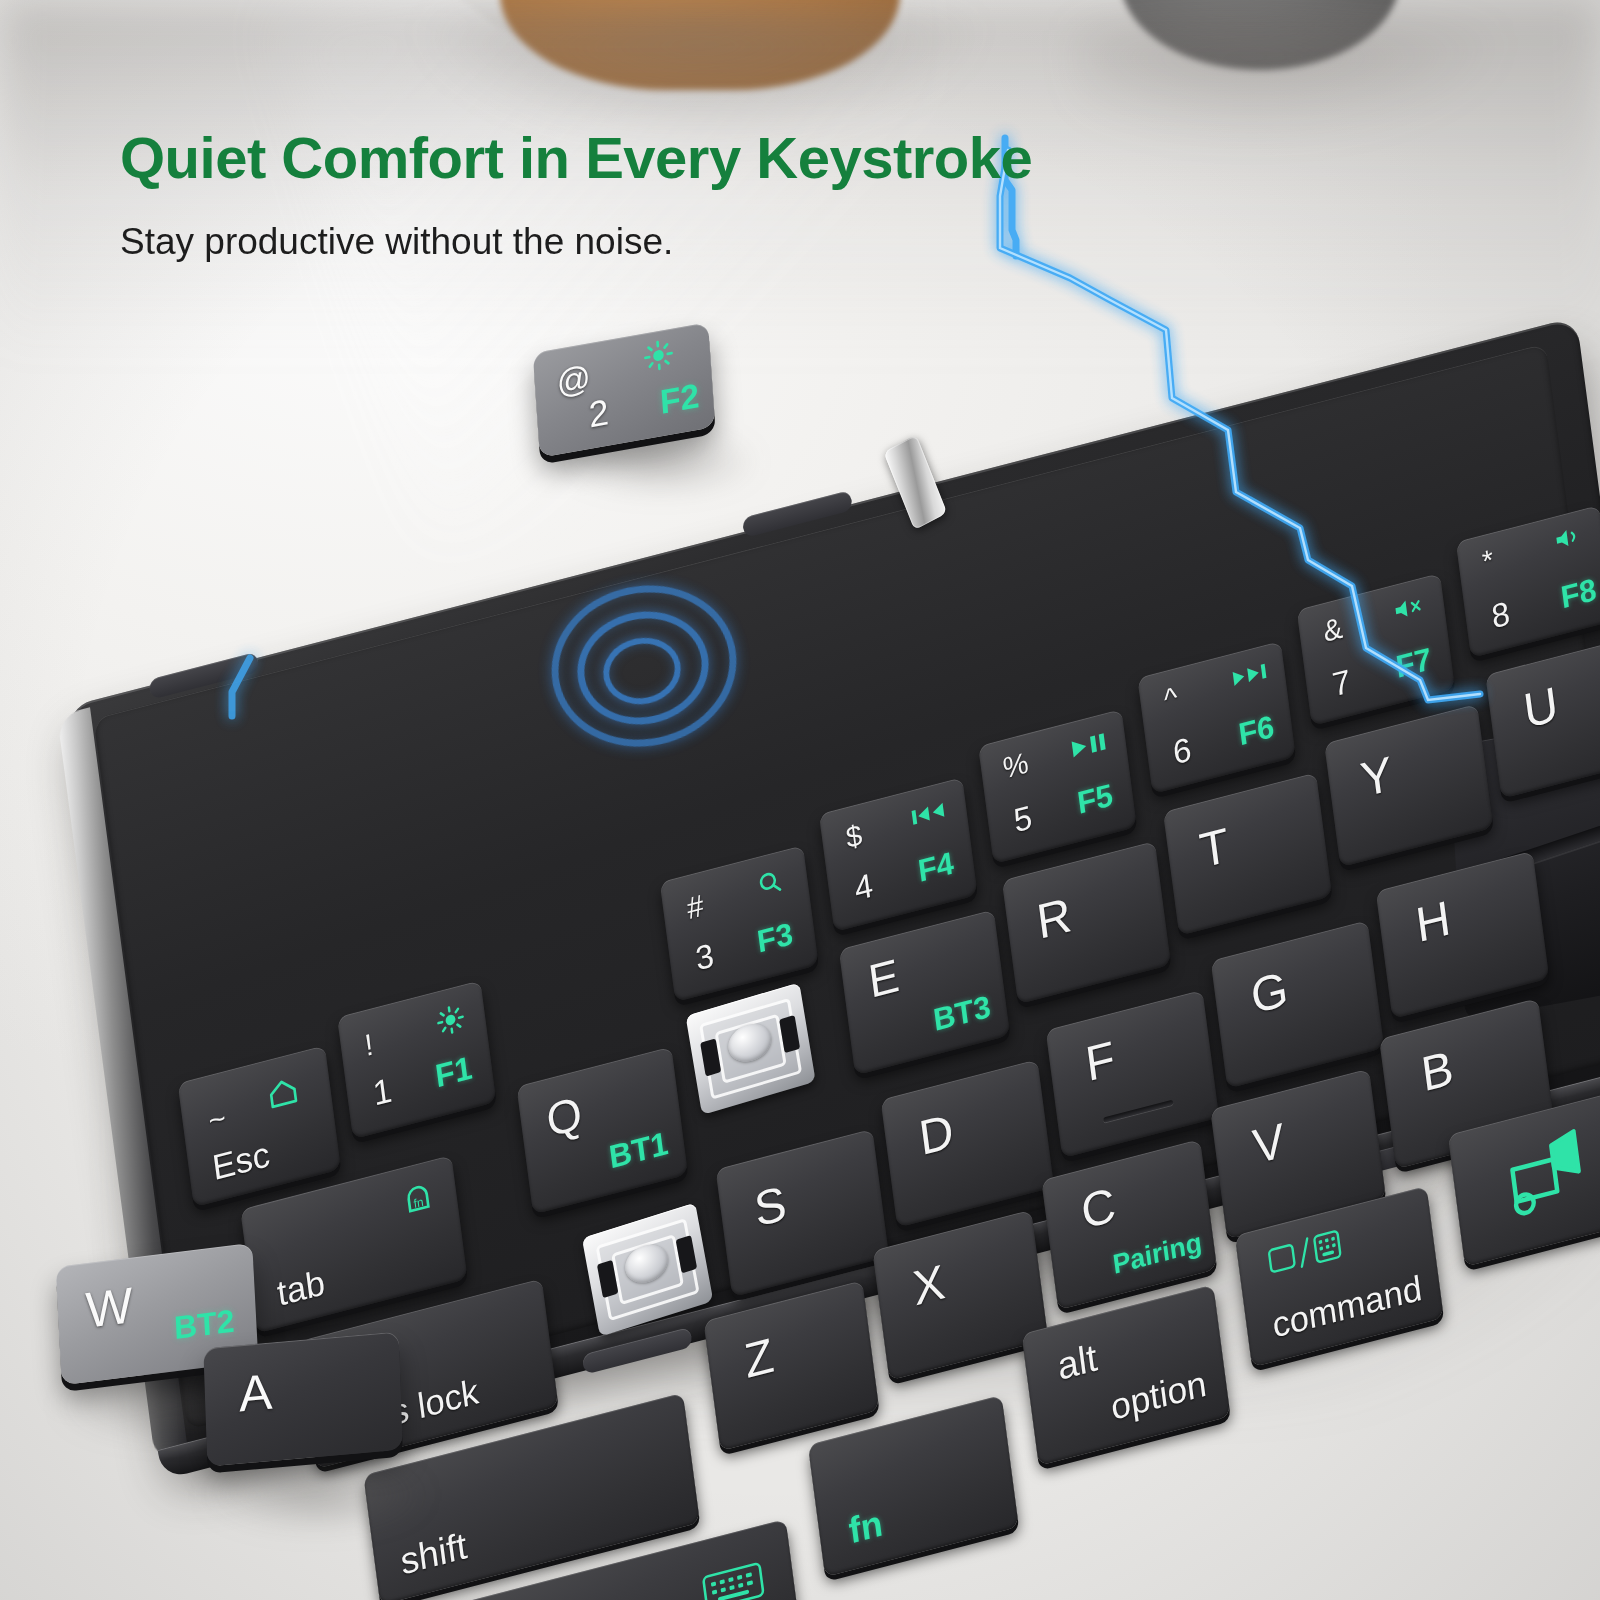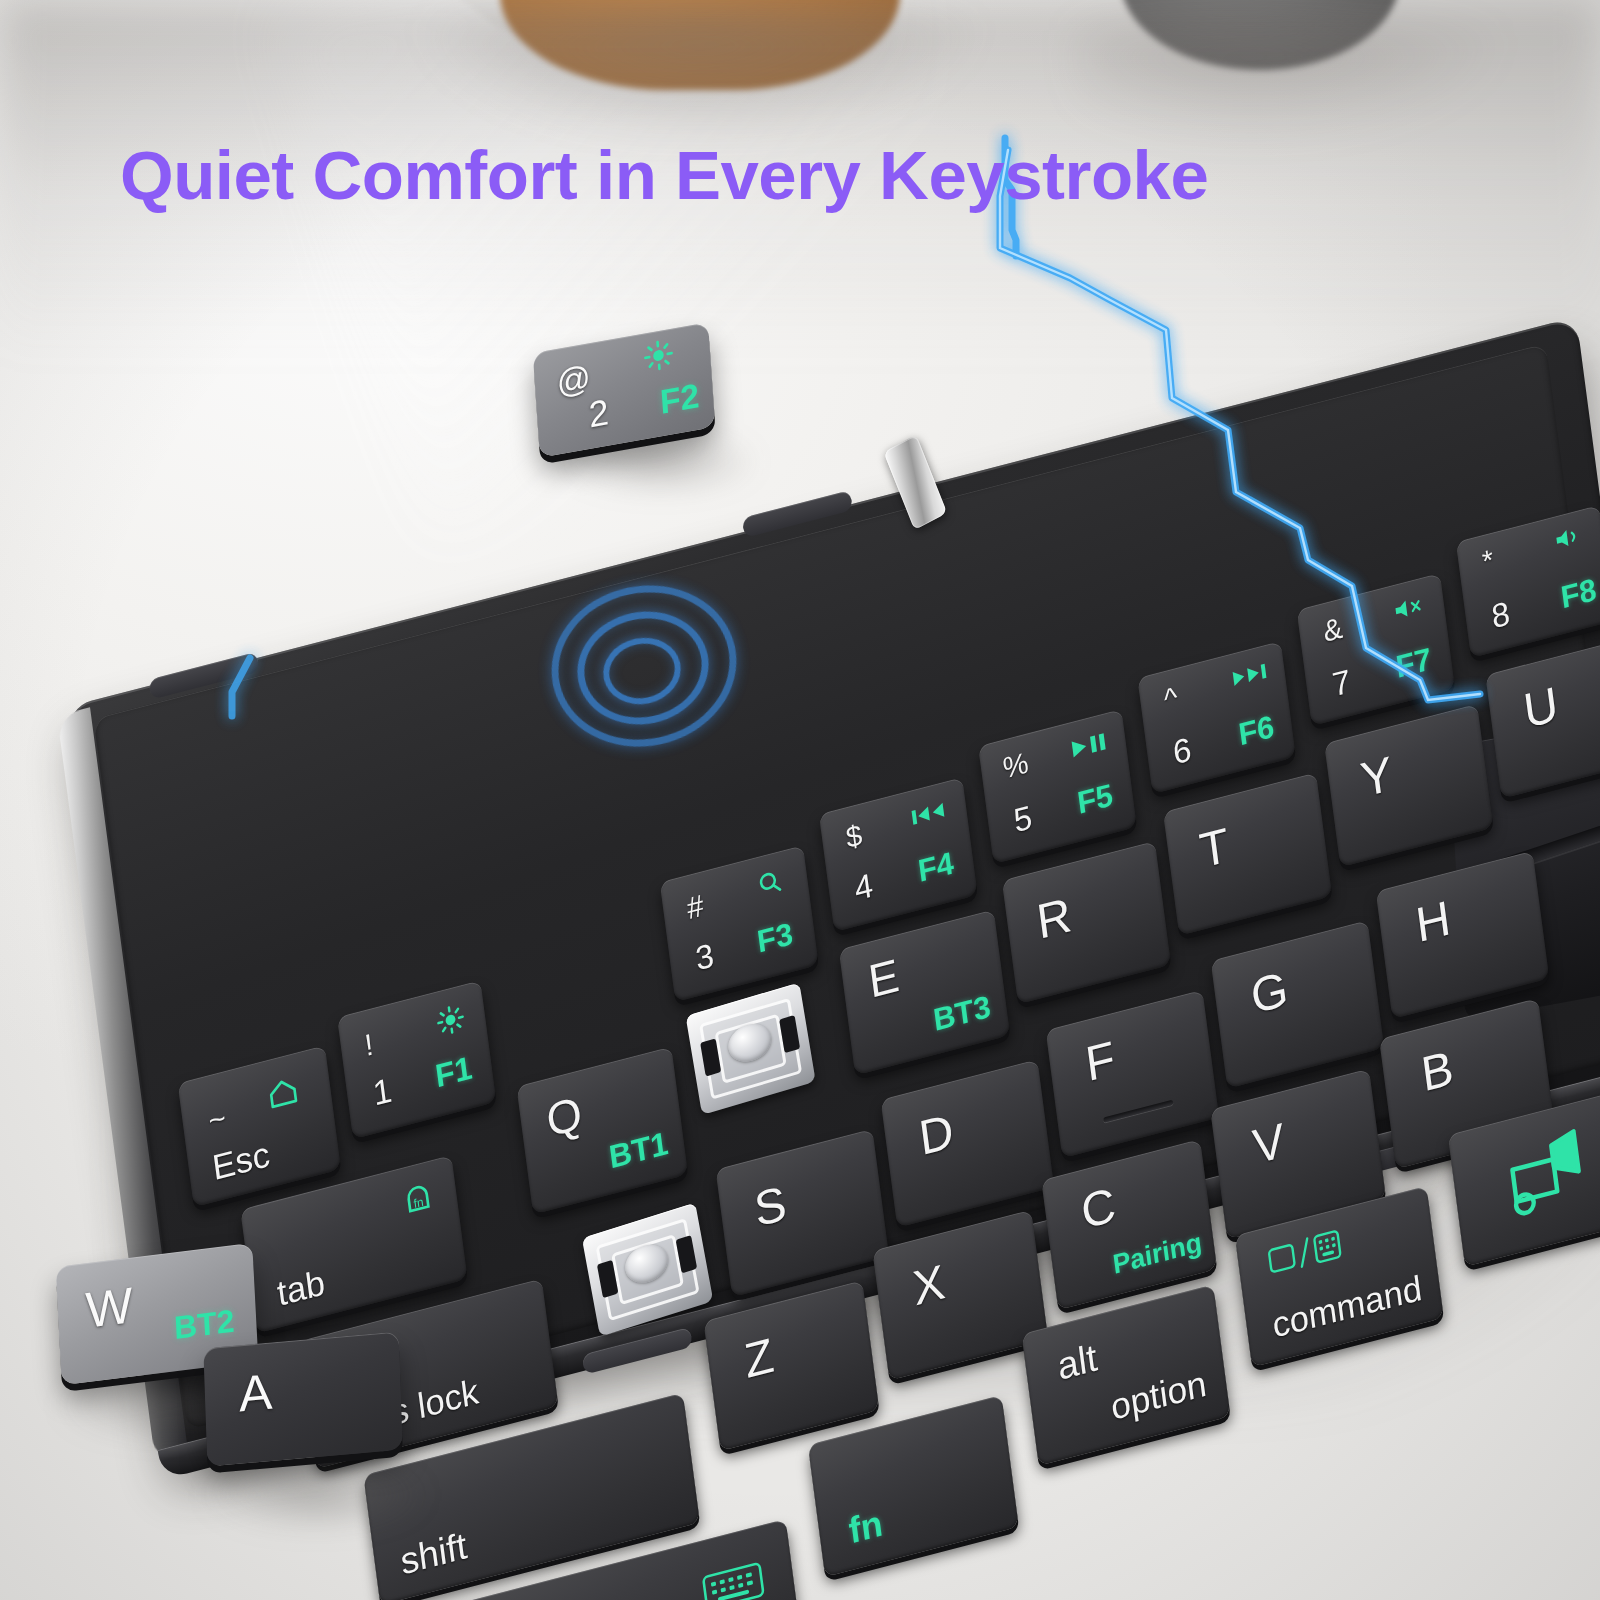--- a/index.html
+++ b/index.html
@@ -60,22 +60,22 @@
   }
   .prop-gray-shadow {
     position: absolute; left: 1080px; top: 30px; width: 430px; height: 110px;
     background: radial-gradient(ellipse at 40% 0%, rgba(110,104,100,.30), rgba(0,0,0,0) 70%);
     filter: blur(20px);
   }
 
   
   .headline-block { position: absolute; left: 120px; top: 128px; width: 1350px; z-index: 40; }
   .headline {
-    font-size: 69px; font-weight: 700; color: #8b5cf6; letter-spacing: -0.5px;
-    line-height: 1.05; white-space: nowrap; margin-top: 12px;
+    font-size: 58px; font-weight: 700; color: #15803d; letter-spacing: -0.5px;
+    line-height: 1.05; white-space: nowrap;
   }
   .subhead {
     font-size: 37px; font-weight: 400; color: #1d1d1d; margin-top: 32px;
     letter-spacing: 0px; white-space: nowrap;
   }
 
   
   #kb-stage { position: absolute; left: 0; top: 300px; width: 1600px; height: 1300px; z-index: 20; }
 
   .kb-drop-shadow {
@@ -244,20 +244,21 @@
   <div class="prop-leather"></div>
   <div class="prop-leather-shadow"></div>
 
   <div class="prop-gray"></div>
   <div class="prop-gray-shadow"></div>
   <div class="desk-shadow-top"></div>
   <div class="desk-vignette"></div>
 
   <div class="headline-block">
     <div class="headline">Quiet Comfort in Every Keystroke</div>
+    <div class="subhead">Stay productive without the noise.</div>
   </div>
 
   <div id="kb-stage">
 
     <div class="kb-drop-shadow"></div>
 
     <div class="kb-body">
       <div class="kb-chassis"></div>
       <div class="kb-rim"></div>
       <div class="kb-rim-bottom"></div>

